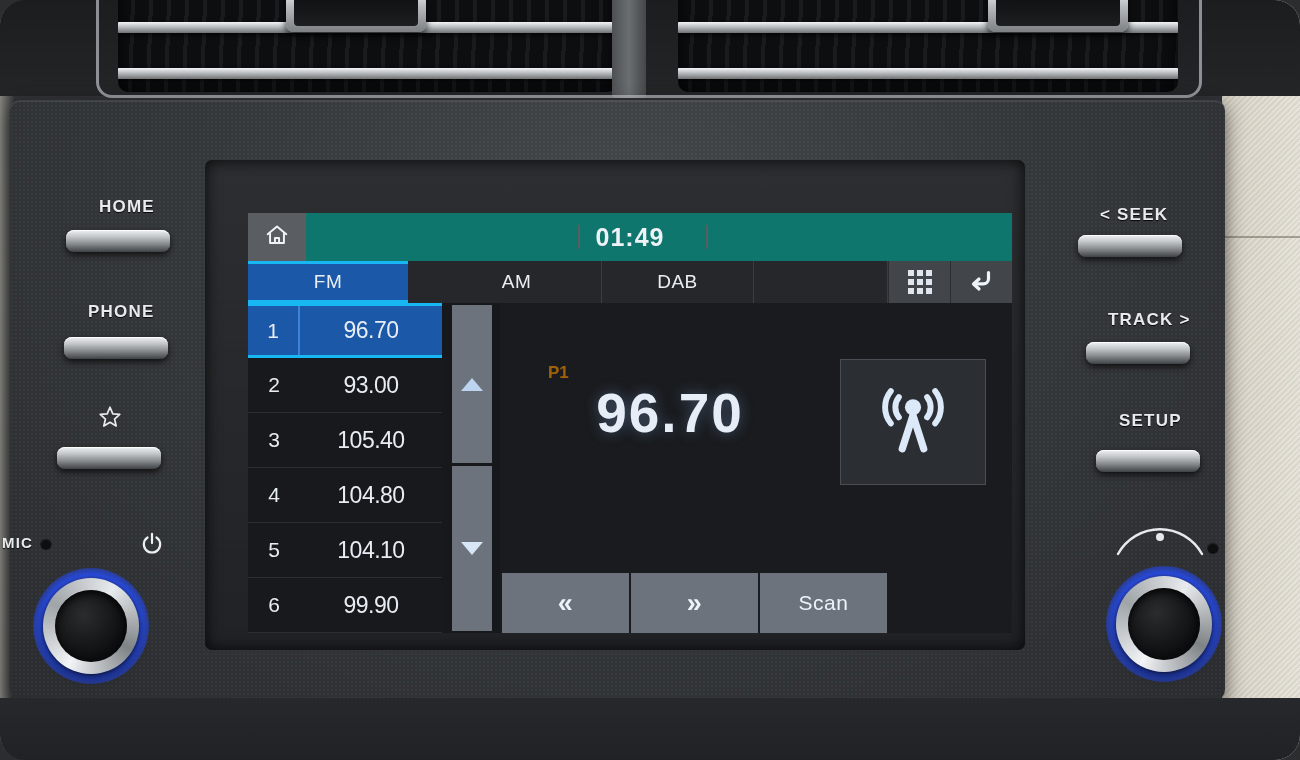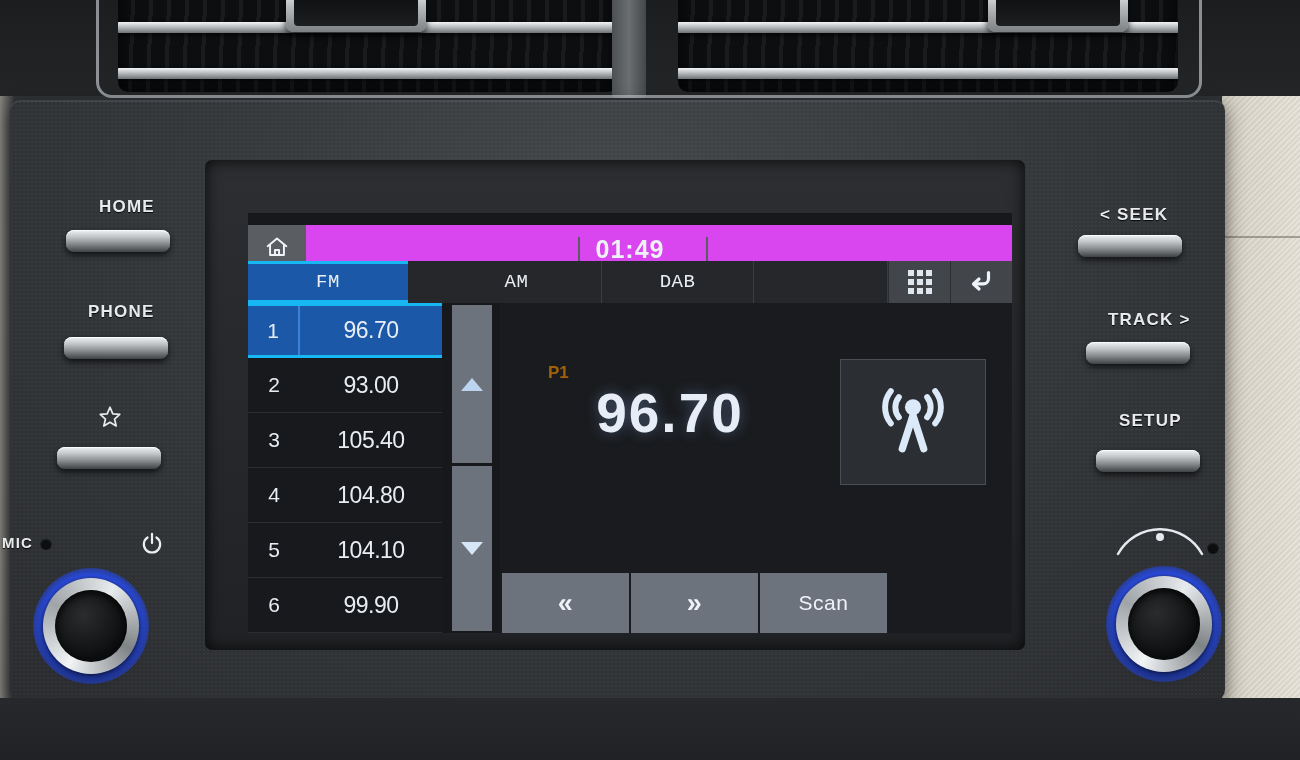--- a/index.html
+++ b/index.html
@@ -3,21 +3,21 @@
 <meta charset="utf-8">
 <style>
   * { box-sizing: border-box; margin: 0; padding: 0; }
   html, body {
     width: 1300px; height: 760px;
     overflow: hidden;
     background: #2b2d2f;
     font-family: "Liberation Sans", sans-serif;
   }
 
-  #stage { position: relative; width: 1300px; height: 760px; overflow: hidden; }
+  #stage { position: relative; width: 1300px; height: 760px; overflow: hidden; border-radius: 25px; }
 
   
   .dash-base {
     position: absolute; inset: 0;
     background:
       linear-gradient(180deg, #2e3033 0%, #34373a 35%, #303336 70%, #26282b 100%);
   }
   
   .trim-right {
     position: absolute; left: 1222px; top: 0; width: 78px; height: 760px;
@@ -110,36 +110,36 @@
     border-radius: 7px;
     box-shadow: inset 0 0 16px rgba(0,0,0,.85);
   }
   .screen {
     position: absolute; left: 248px; top: 213px; width: 764px; height: 420px;
     background: #16181b;
     overflow: hidden;
   }
 
   
-  .statusbar { position:absolute; left:0; top:12px; width:100%; height:48px; background:#d946ef; }
+  .statusbar { position:absolute; left:0; top:0; width:100%; height:48px; background:#0f766e; }
   .home-btn {
     position:absolute; left:0; top:0; width:58px; height:48px;
     background:#5a5e63; display:flex; align-items:center; justify-content:center;
   }
   .home-btn svg { width:26px; height:26px; }
   .clock {
     position:absolute; left:0; top:0; width:100%; height:48px;
     display:flex; align-items:center; justify-content:center;
     color:#eef2f7; font-size:25px; font-weight:bold; letter-spacing:1px;
   }
   .clk-sep { position:absolute; top:12px; width:2px; height:24px; background:#5a5e63; }
   .clk-sep.l { left:330px; } .clk-sep.r { left:458px; }
 
   
-  .tabbar { position:absolute; left:0; top:48px; width:100%; height:42px; background:#25272a; display:flex;font-family:Liberation Mono, monospace; }
+  .tabbar { position:absolute; left:0; top:48px; width:100%; height:42px; background:#25272a; display:flex; }
   .tab {
     height:42px; display:flex; align-items:center; justify-content:center;
     color:#e9eef5; font-size:19px; letter-spacing:.5px;
     border-right:1px solid #3a3d41;
   }
   .tab.fm  { width:160px; background:#1b58a8; border-top:3px solid #16b7f2; border-bottom:3px solid #16b7f2; border-right:none; }
   .tab.am  { width:170px;margin-left:24px; }
   .tab.dab { width:152px; }
   .tab.spacer { flex:1; }
   .tb-icon {

